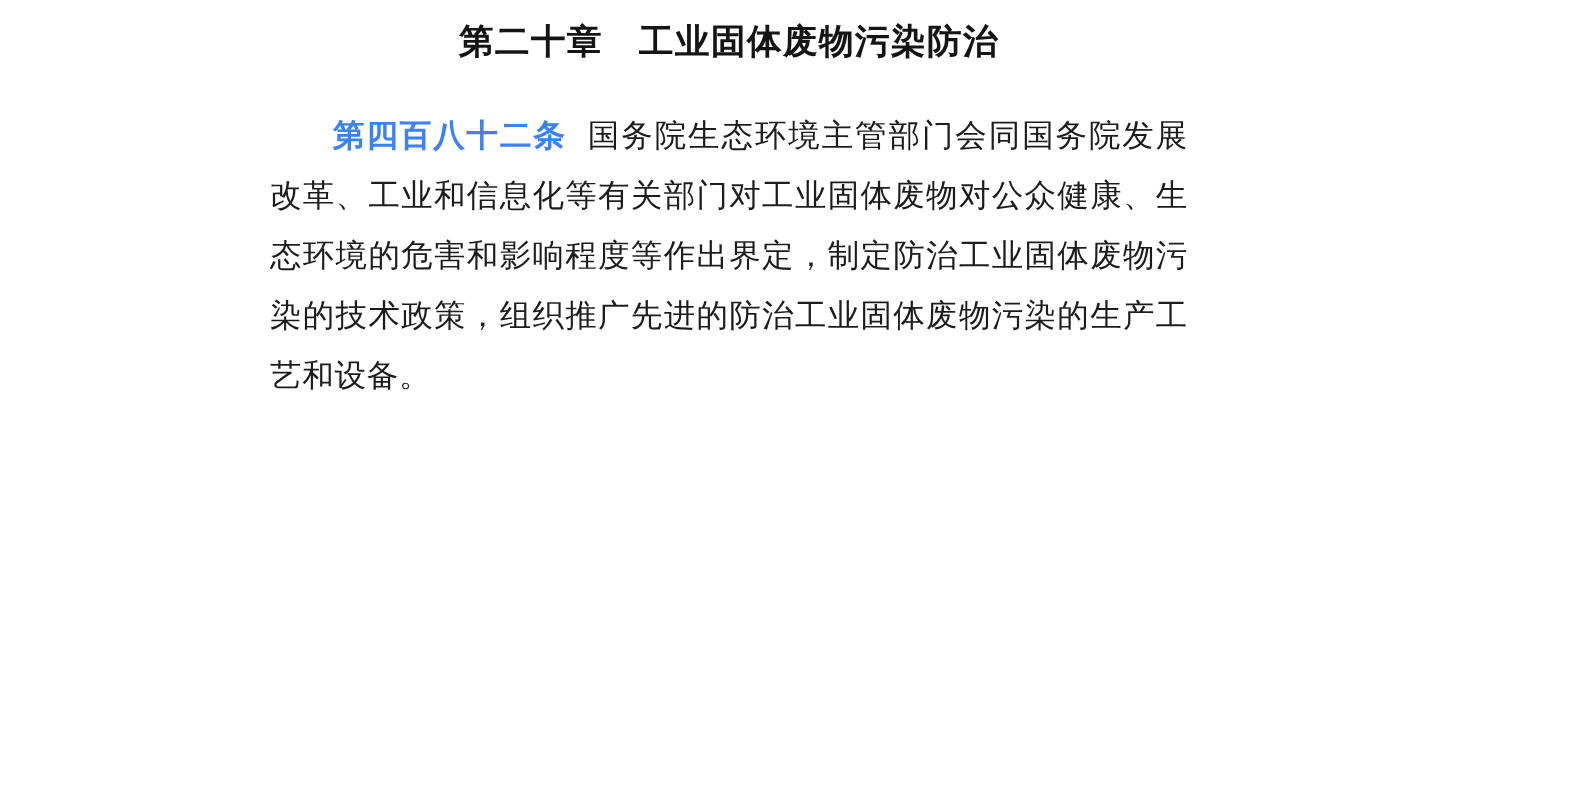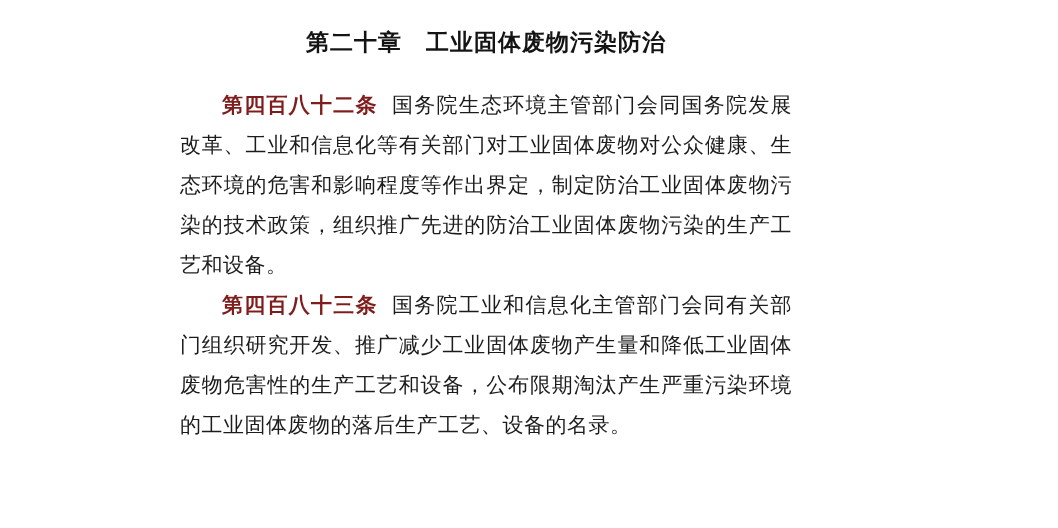--- a/index.html
+++ b/index.html
@@ -14,21 +14,21 @@
     background: #ffffff;
     overflow: hidden;
     font-family: "Liberation Serif", "DejaVu Serif", serif;
     color: #1c1c1c;
   }
   .content {
     position: absolute;
     left: 180px;
     top: 0;
     width: 612px;
-    padding-top: 23px;
+    padding-top: 8px;
   }
   .chapter-title {
     font-size: 23px;
     font-weight: 700;
     line-height: 40px;
     text-align: center;
     letter-spacing: 1px;
     margin: 0 0 22px 0;
     color: #141414;
   }
@@ -37,38 +37,35 @@
     font-size: 21px;
     line-height: 40px;
     text-align: justify;
     text-align-last: left;
     text-indent: 2em;
     letter-spacing: 0.5px;
     color: #1c1c1c;
   }
   .law-paragraph .lead {
     font-weight: 700;
-    color: #7f1d1d;
+    color: #3b82f6;
     margin-right: 14px;
   }
   .law-paragraph .lead:empty {
     margin-right: 0;
   }
 </style>
 </head>
 <body>
 
 <div class="page">
   <div class="content">
 
     <h1 class="chapter-title">第二十章　工业固体废物污染防治</h1>
 
     <p class="law-paragraph">
       <span class="lead">第四百八十二条</span><span>国务院生态环境主管部门会同国务院发展改革、工业和信息化等有关部门对工业固体废物对公众健康、生态环境的危害和影响程度等作出界定，制定防治工业固体废物污染的技术政策，组织推广先进的防治工业固体废物污染的生产工艺和设备。</span>
     </p>
 
 
-    <p class="law-paragraph">
-      <span class="lead">第四百八十三条</span><span>国务院工业和信息化主管部门会同有关部门组织研究开发、推广减少工业固体废物产生量和降低工业固体废物危害性的生产工艺和设备，公布限期淘汰产生严重污染环境的工业固体废物的落后生产工艺、设备的名录。</span>
-    </p>
 
   </div>
 </div>
 
 </body></html>

